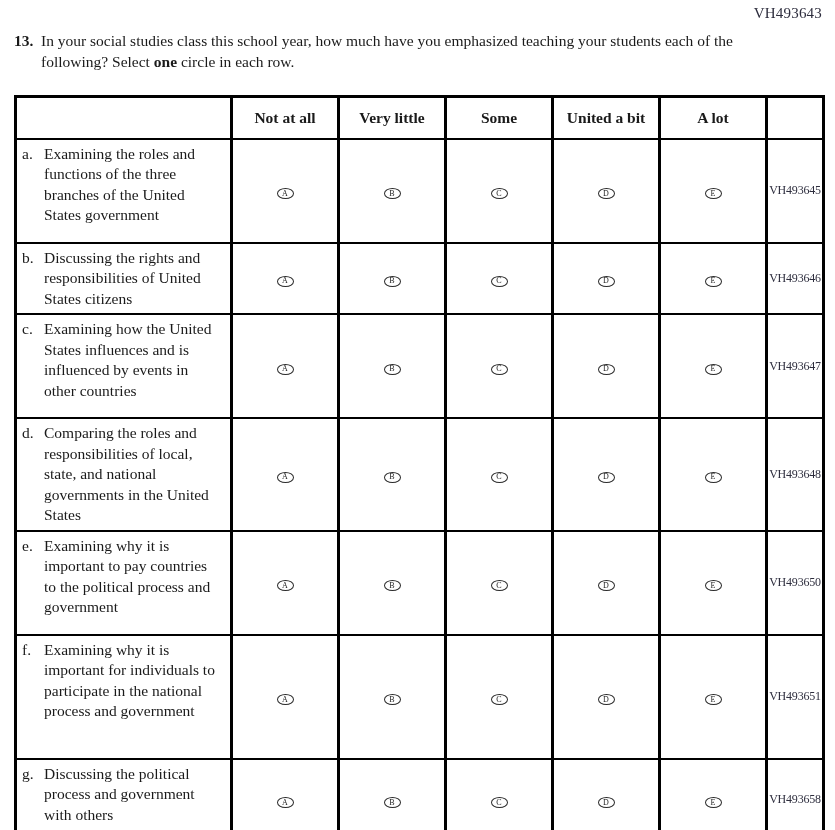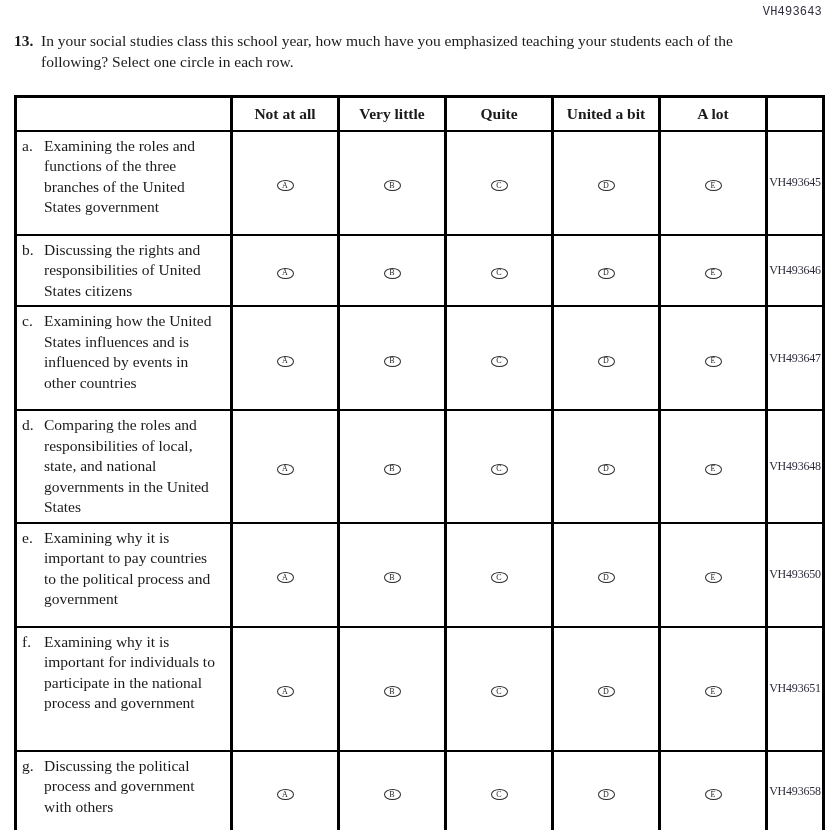--- a/index.html
+++ b/index.html
@@ -10,41 +10,40 @@
     height: 830px;
     font-family: "Liberation Serif", "DejaVu Serif", serif;
     color: #1a1a1a;
     overflow: hidden;
   }
 
   .page-code {
     position: absolute;
     top: 5px;
     right: 13px;
-    font-size: 12px;
+    font-size: 15px;
     letter-spacing: 0.2px;
     color: #2d2d3d;
-    font-family: Liberation Mono, monospace;
   }
 
   .question {
     position: absolute;
     top: 31px;
     left: 14px;
     width: 756px;
     display: flex;
     font-size: 15.5px;
     line-height: 20.5px;
   }
   .qnum {
     flex: 0 0 27px;
     font-weight: bold;
   }
   .qtext { flex: 1 1 auto; }
-  .qbold { font-weight: normal; margin-top: 14px; }
+  .qbold { font-weight: bold; margin-top: 14px; }
 
   table.survey {
     position: absolute;
     top: 95px;
     left: 14px;
     width: 808px;
     border-collapse: collapse;
     table-layout: fixed;
     background: #fff;
   }
@@ -56,21 +55,21 @@
   table.survey td, table.survey th {
     border-top: 2px solid #000;
     border-bottom: 2px solid #000;
   }
   thead th {
     border-bottom: 6px double #000;
     font-size: 15.5px;
     font-weight: bold;
     text-align: center;
     vertical-align: middle;
-    height: 34px;
+    height: 42px;
     padding: 2px 1px;
   }
   td.lbl {
     vertical-align: top;
     padding: 4px 12px 4px 5px;
     font-size: 15.5px;
     line-height: 20.5px;
   }
   .lblflex { display: flex; }
   .ltr { flex: 0 0 17px; margin-right: 5px; }
@@ -124,21 +123,21 @@
     <col style="width:107px">
     <col style="width:107px">
     <col style="width:107px">
     <col style="width:57px">
   </colgroup>
   <thead>
     <tr>
       <th></th>
       <th>Not at all</th>
       <th>Very little</th>
-      <th>Quite</th>
+      <th>Some</th>
       <th>United a bit</th>
       <th>A lot</th>
       <th></th>
     </tr>
   </thead>
   <tbody>
 
     <tr style="height:104px">
       <td class="lbl">
         <div class="lblflex">

